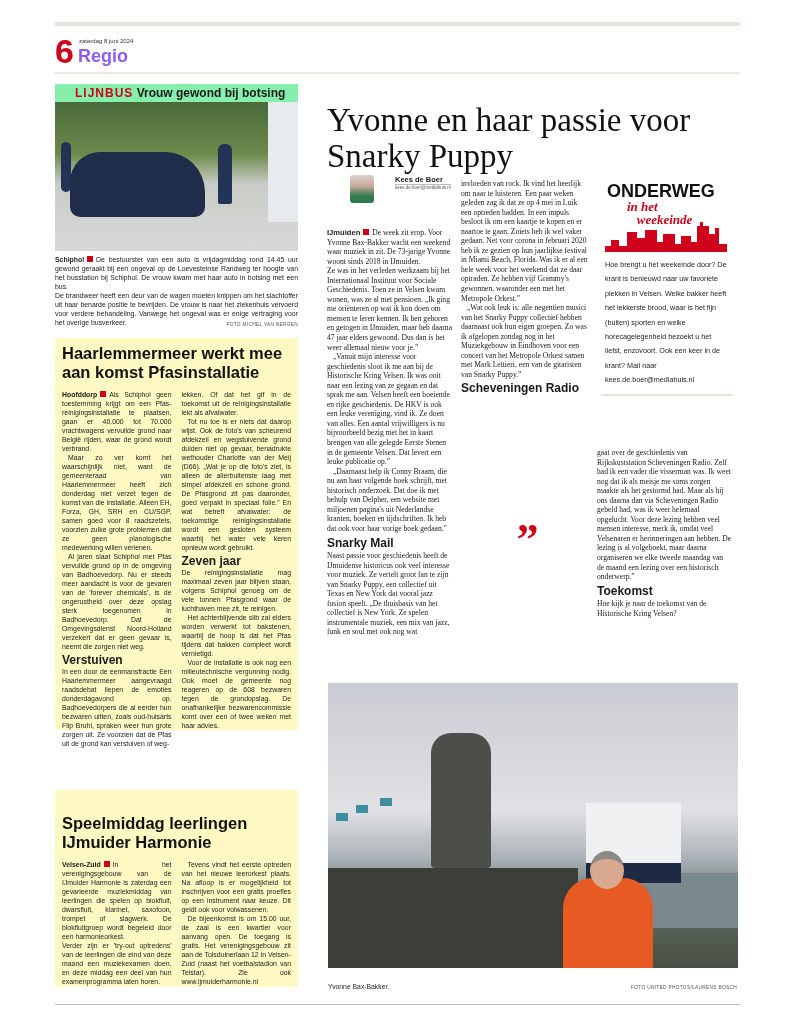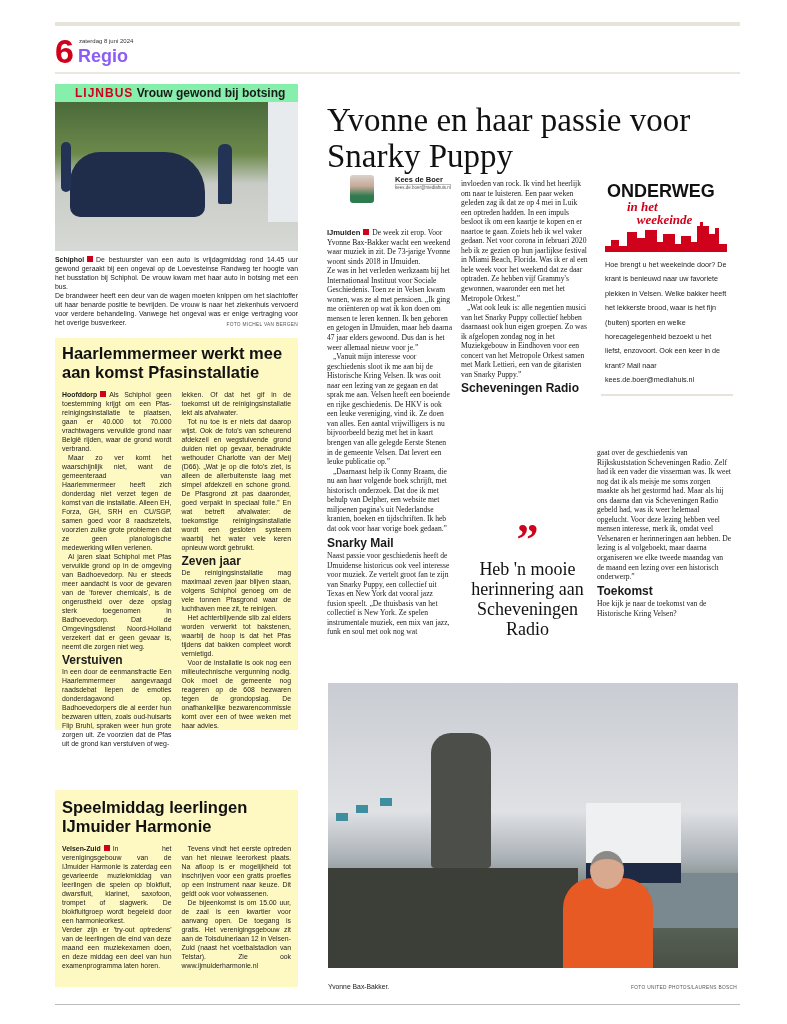--- a/index.html
+++ b/index.html
@@ -29,21 +29,21 @@
   .sq { display: inline-block; width: 6px; height: 6px; background: #d0021b; margin: 0 3px; vertical-align: 0; }
   .credit { font-size: 4.8px; letter-spacing: 0.3px; color: #555; float: right; margin-top: 2px; }
 
   .pfas { left: 55px; top: 338px; width: 243px; height: 392px; padding: 6px 7px; }
   .box h2 { font: bold 16.5px/19px "Liberation Sans", sans-serif; color: #111; margin-bottom: 8px; }
   .cols { display: flex; gap: 10px; }
   .cols > div { flex: 1; }
   .sub { font-weight: bold; font-size: 12px; margin: 5px 0 2px; }
   .indent { text-indent: 6px; }
 
-  .speel { left: 55px; top: 790px; width: 243px; height: 197px; padding: 8px 7px; }
+  .speel { left: 55px; top: 790px; width: 243px; height: 197px; padding: 24px 7px; }
 
   
   .headline { position: absolute; left: 327px; top: 78px; width: 410px; font: 33px/36px "Liberation Serif", serif; color: #111; margin-top: 24px; }
   .byline { position: absolute; left: 327px; top: 175px; height: 28px; display: flex; align-items: flex-start; gap: 21px; padding-left: 23px; }
   .avatar { width: 24px; height: 28px; border-radius: 3px; background: linear-gradient(180deg,#d9d3cc 0%,#c8a896 40%,#2f7a4e 75%,#2f7a4e 100%); }
   .author { font-size: 7.5px; font-weight: bold; }
   .email { font-size: 4.5px; color: #555; border-top: 1px solid #bbb; }
   .col-art { position: absolute; font: 7.6px/9.55px "Liberation Serif", serif; color: #1a1a1a; }
   .col-art .sub { font-family: "Liberation Sans", sans-serif; font-size: 12px; margin: 5px 0 3px; }
   .c1 { left: 327px; top: 212px; width: 126px; margin-top: 16px; }
@@ -156,21 +156,20 @@
 </div>
 
 <div class="col-art c2">
   <p>invloeden van rock. Ik vind het heerlijk om naar te luisteren. Een paar weken geleden zag ik dat ze op 4 mei in Luik een optreden hadden. In een impuls besloot ik om een kaartje te kopen en er naartoe te gaan. Zoiets heb ik wel vaker gedaan. Net voor corona in februari 2020 heb ik ze gezien op hun jaarlijkse festival in Miami Beach, Florida. Was ik er al een hele week voor het weekend dat ze daar optraden. Ze hebben vijf Grammy's gewonnen, waaronder een met het Metropole Orkest.”</p>
   <p class="indent">„Wat ook leuk is: alle negentien musici van het Snarky Puppy collectief hebben daarnaast ook hun eigen groepen. Zo was ik afgelopen zondag nog in het Muziekgebouw in Eindhoven voor een concert van het Metropole Orkest samen met Mark Lettieri, een van de gitaristen van Snarky Puppy.”</p>
   <div class="sub">Scheveningen Radio</div>
 </div>
 
 <div class="quote">
   <div class="marks">”</div>
-  <div class="qt">Heb 'n mooie herinnering aan Scheveningen Radio</div>
 </div>
 
 <div class="onderweg">
   <div class="ow-logo">
     <div class="ow-title">ONDERWEG</div>
     <div class="ow-sub"><span>in het</span><br>&nbsp;&nbsp;&nbsp;<span>weekeinde</span></div>
     <svg class="skyline" viewBox="0 0 122 30">
       <path d="M0 30 V24 H6 V18 H14 V24 H22 V10 H32 V16 H40 V8 H52 V20 H58 V12 H70 V22 H76 V14 H86 V20 H92 V4 H95 V-10 H98 V4 H104 V12 H110 V6 H114 V22 H122 V30 Z" fill="#d0021b"></path>
     </svg>
   </div>

